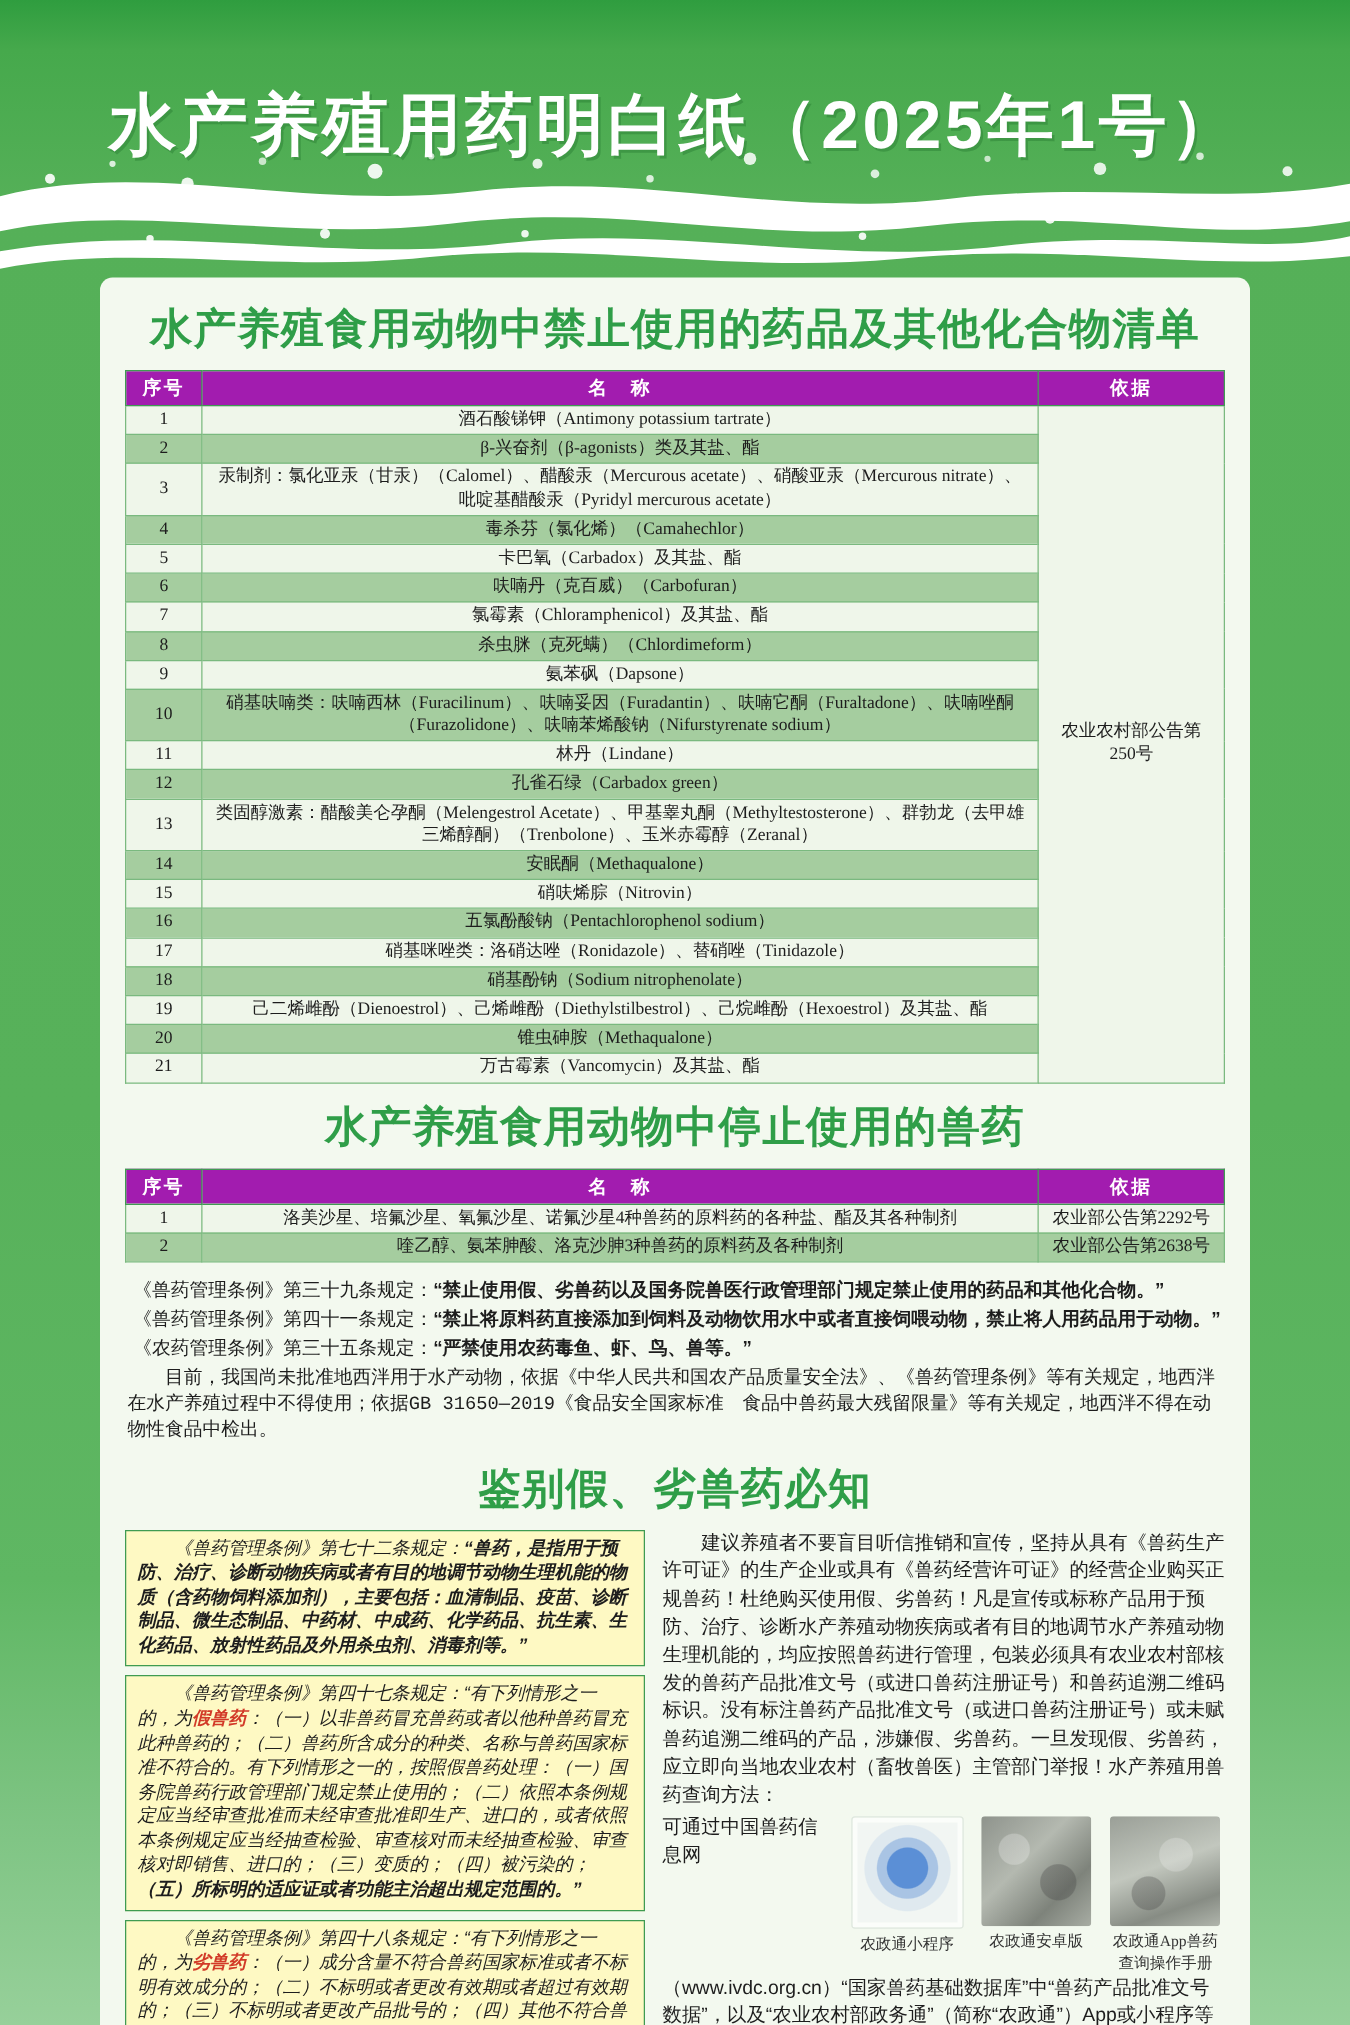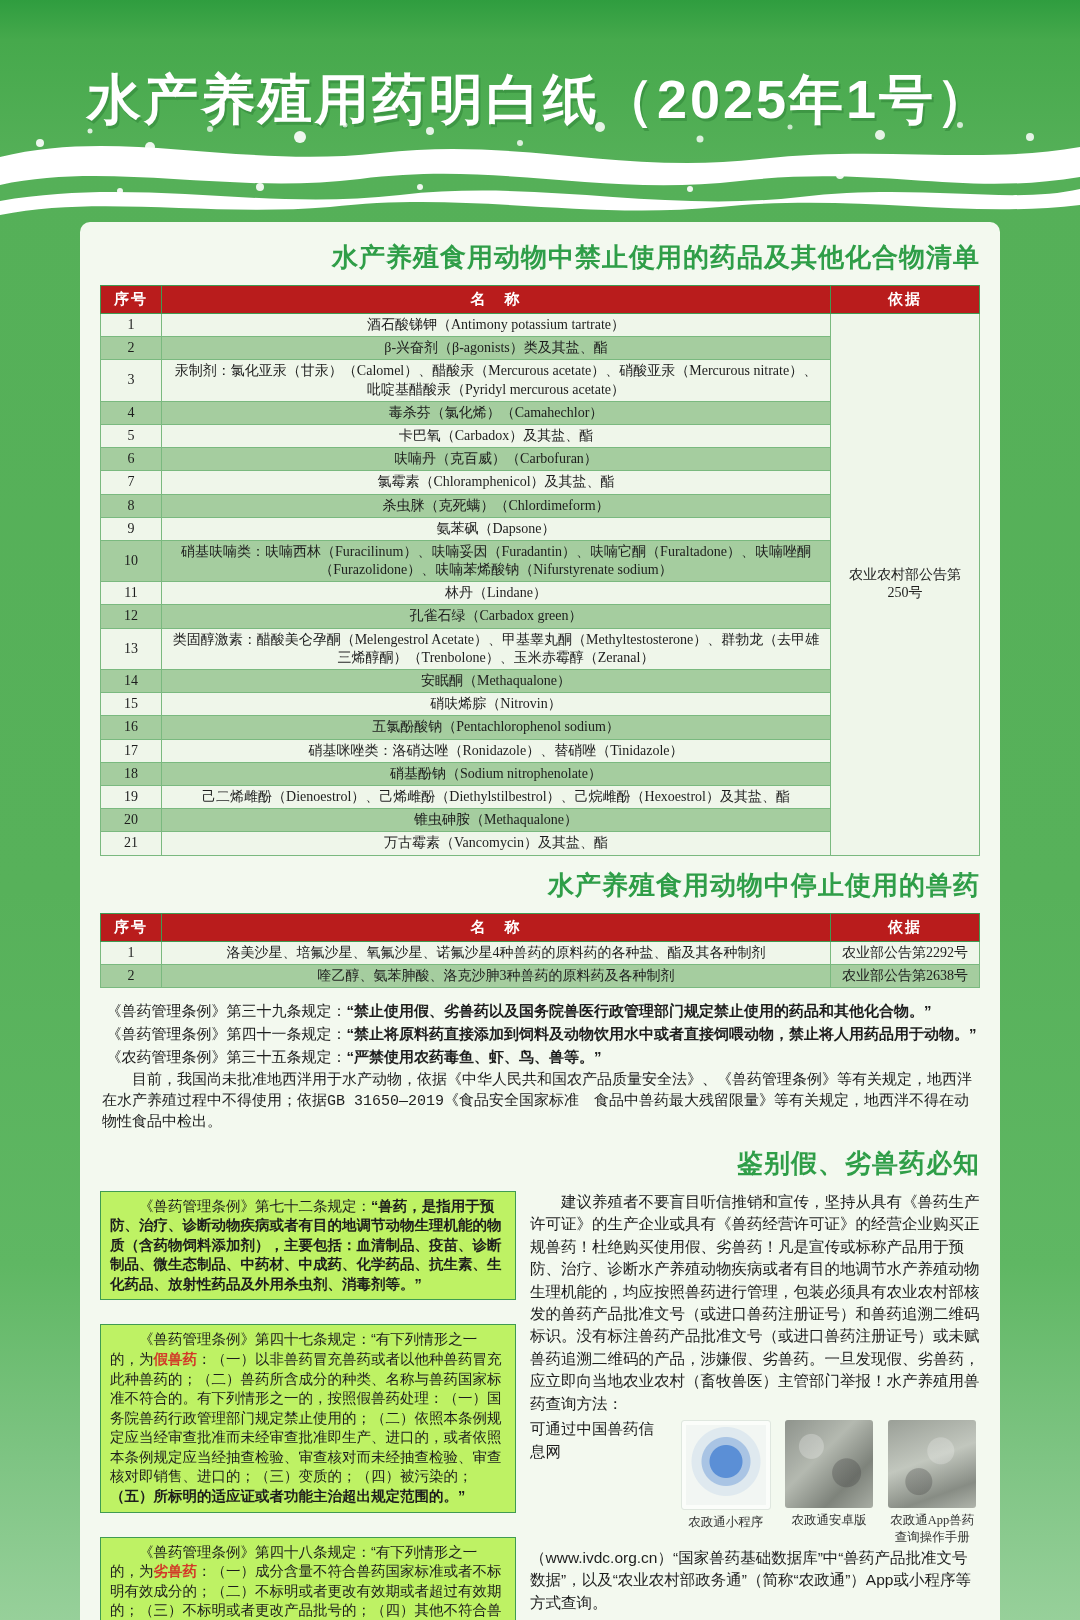--- a/index.html
+++ b/index.html
@@ -19,27 +19,27 @@
     letter-spacing:3px;text-shadow:2px 3px 0 rgba(35,115,45,.38);
   }
   .waves{position:absolute;left:0;bottom:0;width:1080px;height:105px;display:block;}
   
   .card{
     position:relative;margin:0 80px;width:920px;box-sizing:border-box;
     background:#f3f9ef;border-radius:10px 10px 30px 30px;
     padding:6px 20px 16px;
   }
   .section-title{
-    text-align:right;color:#2f9e48;font-size:26px;font-weight:bold;
+    text-align:center;color:#2f9e48;font-size:34px;font-weight:bold;
     margin:12px 0 10px;letter-spacing:1px;
   }
   
   table.gtable{width:100%;border-collapse:collapse;font-family:"Liberation Serif",serif;}
   .gtable th{
-    background:#b91c1c;color:#fff;font-size:15px;font-weight:bold;
+    background:#a21caf;color:#fff;font-size:15px;font-weight:bold;
     padding:4px 2px;border:1px solid #3f9b52;letter-spacing:2px;
     font-family:"Liberation Sans",sans-serif;
   }
   .gtable td{
     border:1px solid #7ab97f;font-size:14px;color:#1d1d1d;text-align:center;
     padding:2px 8px;line-height:1.3;
   }
   .gtable tr.light td{background:#eff6ea;}
   .gtable tr.dark td{background:#a5cd9f;}
   .gtable td.basis-cell{width:132px;font-size:14px;}
@@ -50,22 +50,22 @@
   .regs p{margin:2px 0;font-size:15px;line-height:1.42;color:#1d1d1d;}
   .regs p.hang{text-indent:0.3em;}
   .regs p.indent{text-indent:2em;font-family:Liberation Mono, monospace;}
   span.b{font-weight:bold;}
   span.r{color:#d23a28;}
   
   .columns{display:flex;gap:14px;margin-top:4px;}
   .col-left{width:416px;flex:none;}
   .col-right{flex:1;font-size:15.5px;line-height:1.45;color:#1d1d1d;}
   .box{
-    border:1px solid #3f9b52;background:#bef264;color:#1d1d1d;
-    padding:5px 9px;margin-bottom:24px;font-size:14.5px;line-height:1.35;
+    border:1px solid #3f9b52;background:#fef9c3;color:#1d1d1d;
+    padding:5px 9px;margin-bottom:7px;font-size:14.5px;line-height:1.35;font-style:italic;
   }
   .box .lead{text-indent:2em;display:block;}
   .advice p{margin:0 0 3px;}
   .advice p.indent{text-indent:2em;}
   .qr-group{float:right;width:302px;display:flex;gap:8px;margin:2px 0 2px 10px;}
   .qr-item{flex:1;text-align:center;}
   .qr-img{width:88px;height:88px;margin:0 auto;border-radius:3px;}
   .qr-img.qr0{
     background:radial-gradient(circle at 50% 46%,#5b8fd6 0 16px,#a9c4e4 17px 24px,#dfe9ef 25px 34px,#f2f6f3 35px);
     border:1px solid #dfe7df;box-shadow:0 0 0 4px #fbfdfa inset;

